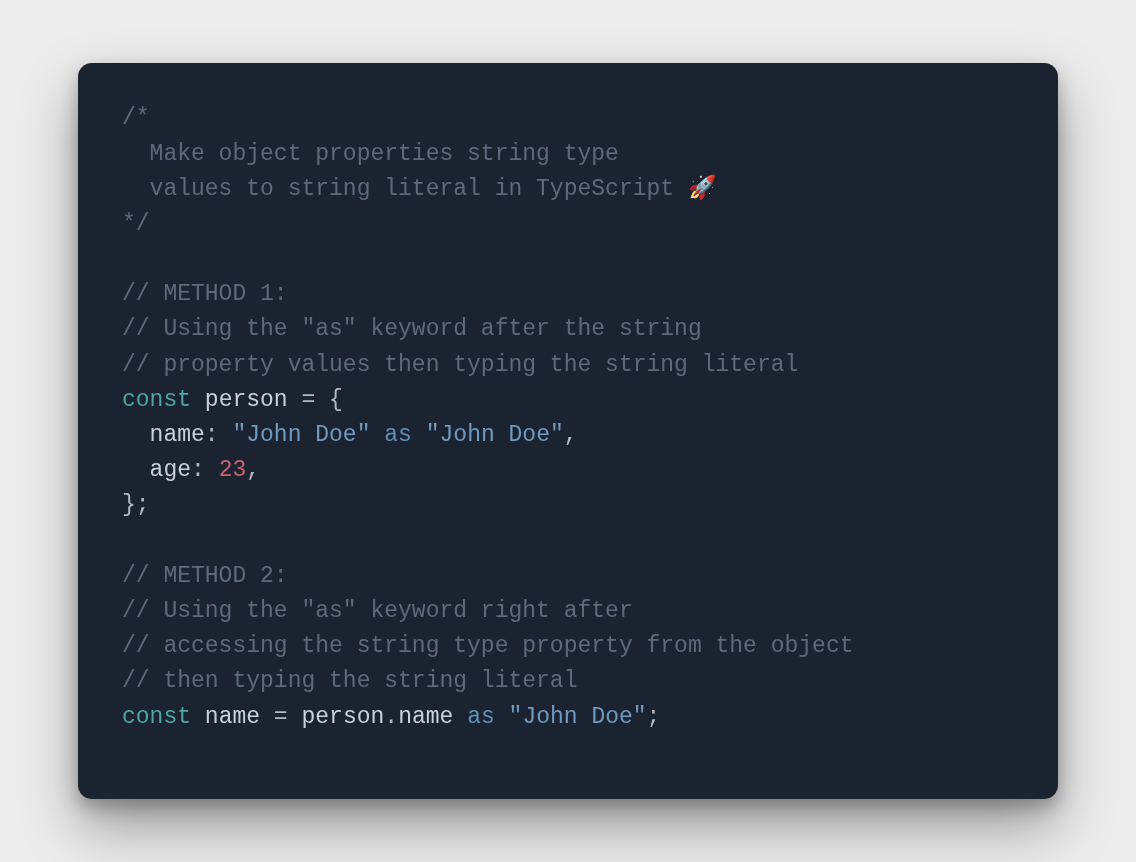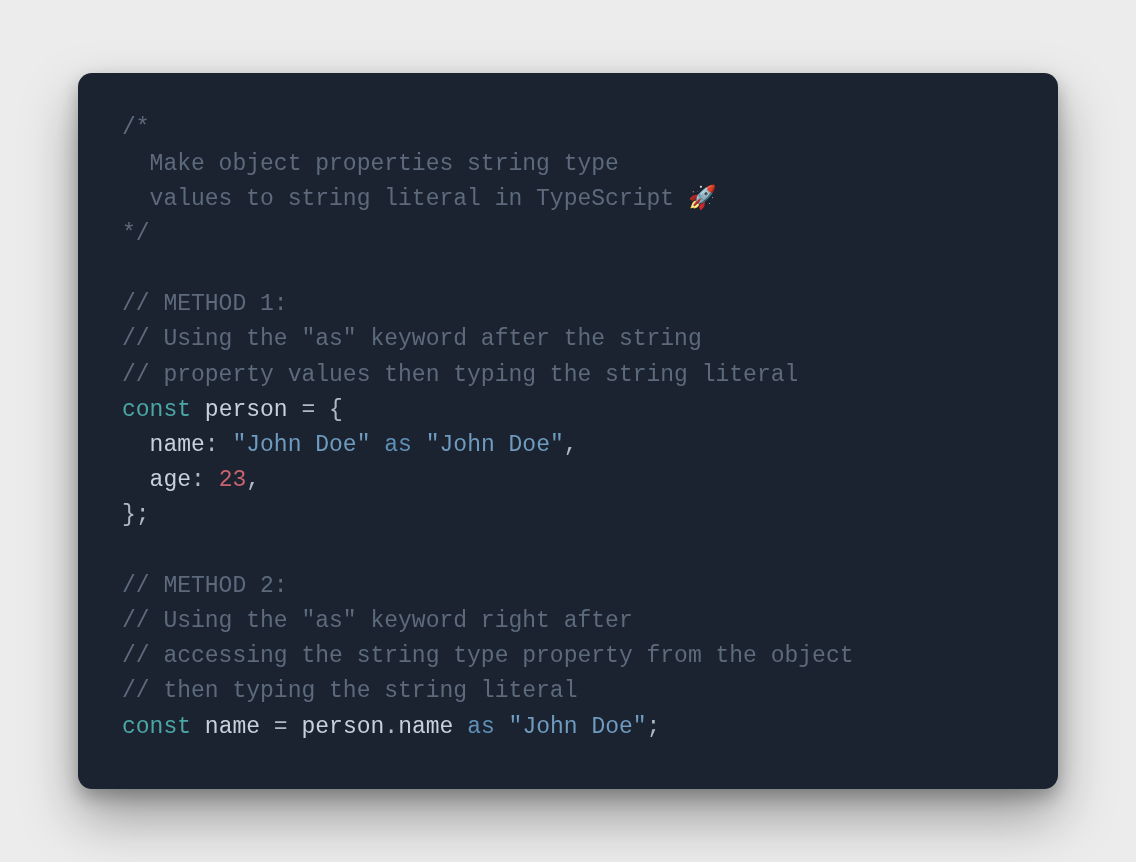--- a/index.html
+++ b/index.html
@@ -19,21 +19,21 @@
   body{
     background:var(--bg-page);
     font-family:ui-monospace,SFMono-Regular,Menlo,Consolas,"Liberation Mono",monospace;
     display:flex;align-items:center;justify-content:center;
   }
   .card{
     width:980px;
     background:var(--bg-code);
     border-radius:var(--radius);
     box-shadow:0 28px 55px rgba(0,0,0,0.35),0 8px 18px rgba(0,0,0,0.25);
-    padding:38px 44px 44px 44px;
+    padding:38px 44px 64px 44px;
     box-sizing:border-box;
   }
   pre{
     margin:0;
     font:inherit;
     font-size:23px;
     line-height:1.53;
     color:var(--fg-default);
     white-space:pre;
   }

